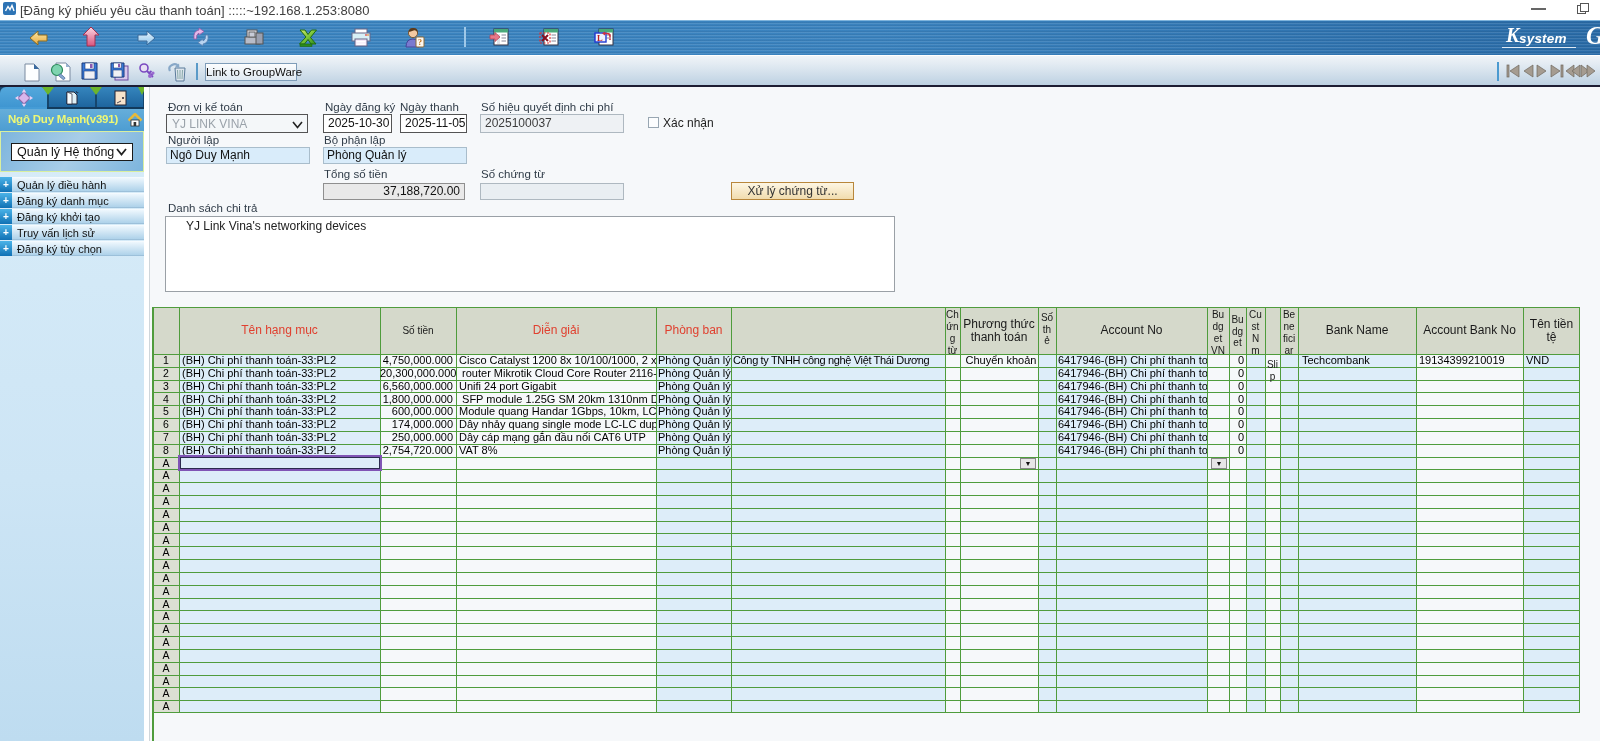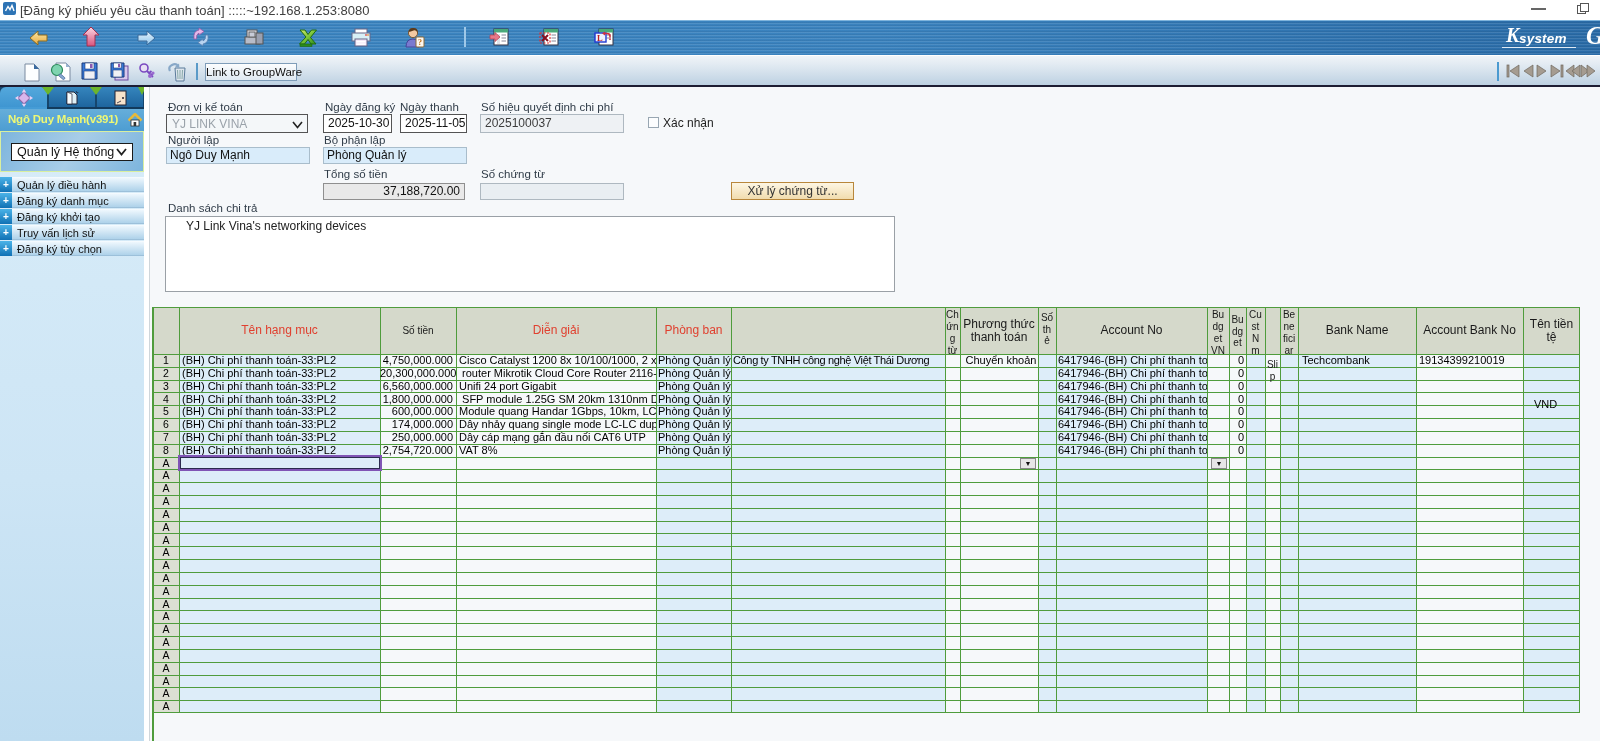--- a/index.html
+++ b/index.html
@@ -425,21 +425,21 @@
 <div style="position:absolute;left:26px;top:47.0px;width:201px;height:12.8px;overflow:hidden;white-space:nowrap;text-align:left;padding-left:3px;box-sizing:border-box;font-size:11px;line-height:12.8px;color:#000;">(BH) Chi phí thanh toán-33:PL2</div>
 <div style="position:absolute;left:227px;top:47.0px;width:76px;height:12.8px;overflow:hidden;white-space:nowrap;text-align:right;padding-right:3px;box-sizing:border-box;font-size:11px;line-height:12.8px;color:#000;">4,750,000.000</div>
 <div style="position:absolute;left:303px;top:47.0px;width:200px;height:12.8px;overflow:hidden;white-space:nowrap;text-align:left;padding-left:3px;box-sizing:border-box;font-size:11px;line-height:12.8px;color:#000;">Cisco Catalyst 1200 8x 10/100/1000, 2 x S</div>
 <div style="position:absolute;left:503px;top:47.0px;width:75px;height:12.8px;overflow:hidden;white-space:nowrap;text-align:left;padding-left:2px;box-sizing:border-box;font-size:11px;line-height:12.8px;color:#000;">Phòng Quản lý</div>
 <div style="position:absolute;left:578px;top:47.0px;width:214px;height:12.8px;overflow:hidden;white-space:nowrap;text-align:left;padding-left:2px;box-sizing:border-box;font-size:11px;line-height:12.8px;color:#000;"><span style="letter-spacing:-0.35px">Công ty TNHH công nghệ Việt Thái Dương</span></div>
 <div style="position:absolute;left:807px;top:47.0px;width:78px;height:12.8px;overflow:hidden;white-space:nowrap;text-align:center;padding-left:4px;box-sizing:border-box;font-size:11px;line-height:12.8px;color:#000;">Chuyển khoản</div>
 <div style="position:absolute;left:903px;top:47.0px;width:151px;height:12.8px;overflow:hidden;white-space:nowrap;text-align:left;padding-left:2px;box-sizing:border-box;font-size:11px;line-height:12.8px;color:#000;">6417946-(BH) Chi phí thanh toán-33:PL2</div>
 <div style="position:absolute;left:1076px;top:47.0px;width:17px;height:12.8px;overflow:hidden;white-space:nowrap;text-align:right;padding-right:2px;box-sizing:border-box;font-size:11px;line-height:12.8px;color:#000;">0</div>
 <div style="position:absolute;left:1145px;top:47.0px;width:118px;height:12.8px;overflow:hidden;white-space:nowrap;text-align:left;padding-left:4px;box-sizing:border-box;font-size:11px;line-height:12.8px;color:#000;">Techcombank</div>
 <div style="position:absolute;left:1263px;top:47.0px;width:107px;height:12.8px;overflow:hidden;white-space:nowrap;text-align:left;padding-left:3px;box-sizing:border-box;font-size:11px;line-height:12.8px;color:#000;">19134399210019</div>
-<div style="position:absolute;left:1370px;top:47.0px;width:57px;height:12.8px;overflow:hidden;white-space:nowrap;text-align:left;padding-left:11px;box-sizing:border-box;font-size:11px;line-height:12.8px;color:#000;margin-top:44px;">VND</div>
+<div style="position:absolute;left:1370px;top:47.0px;width:57px;height:12.8px;overflow:hidden;white-space:nowrap;text-align:left;padding-left:3px;box-sizing:border-box;font-size:11px;line-height:12.8px;color:#000;">VND</div>
 <div style="position:absolute;left:26px;top:59.8px;width:201px;height:12.8px;overflow:hidden;white-space:nowrap;text-align:left;padding-left:3px;box-sizing:border-box;font-size:11px;line-height:12.8px;color:#000;">(BH) Chi phí thanh toán-33:PL2</div>
 <div style="position:absolute;left:227px;top:59.8px;width:76px;height:12.8px;overflow:hidden;white-space:nowrap;text-align:right;padding-right:3px;box-sizing:border-box;font-size:11px;line-height:12.8px;color:#000;">20,300,000.000</div>
 <div style="position:absolute;left:303px;top:59.8px;width:200px;height:12.8px;overflow:hidden;white-space:nowrap;text-align:left;padding-left:3px;box-sizing:border-box;font-size:11px;line-height:12.8px;color:#000;">&nbsp;router Mikrotik Cloud Core Router 2116-12</div>
 <div style="position:absolute;left:503px;top:59.8px;width:75px;height:12.8px;overflow:hidden;white-space:nowrap;text-align:left;padding-left:2px;box-sizing:border-box;font-size:11px;line-height:12.8px;color:#000;">Phòng Quản lý</div>
 <div style="position:absolute;left:903px;top:59.8px;width:151px;height:12.8px;overflow:hidden;white-space:nowrap;text-align:left;padding-left:2px;box-sizing:border-box;font-size:11px;line-height:12.8px;color:#000;">6417946-(BH) Chi phí thanh toán-33:PL2</div>
 <div style="position:absolute;left:1076px;top:59.8px;width:17px;height:12.8px;overflow:hidden;white-space:nowrap;text-align:right;padding-right:2px;box-sizing:border-box;font-size:11px;line-height:12.8px;color:#000;">0</div>
 <div style="position:absolute;left:26px;top:72.6px;width:201px;height:12.8px;overflow:hidden;white-space:nowrap;text-align:left;padding-left:3px;box-sizing:border-box;font-size:11px;line-height:12.8px;color:#000;">(BH) Chi phí thanh toán-33:PL2</div>
 <div style="position:absolute;left:227px;top:72.6px;width:76px;height:12.8px;overflow:hidden;white-space:nowrap;text-align:right;padding-right:3px;box-sizing:border-box;font-size:11px;line-height:12.8px;color:#000;">6,560,000.000</div>
 <div style="position:absolute;left:303px;top:72.6px;width:200px;height:12.8px;overflow:hidden;white-space:nowrap;text-align:left;padding-left:3px;box-sizing:border-box;font-size:11px;line-height:12.8px;color:#000;">Unifi 24 port Gigabit</div>
 <div style="position:absolute;left:503px;top:72.6px;width:75px;height:12.8px;overflow:hidden;white-space:nowrap;text-align:left;padding-left:2px;box-sizing:border-box;font-size:11px;line-height:12.8px;color:#000;">Phòng Quản lý</div>

